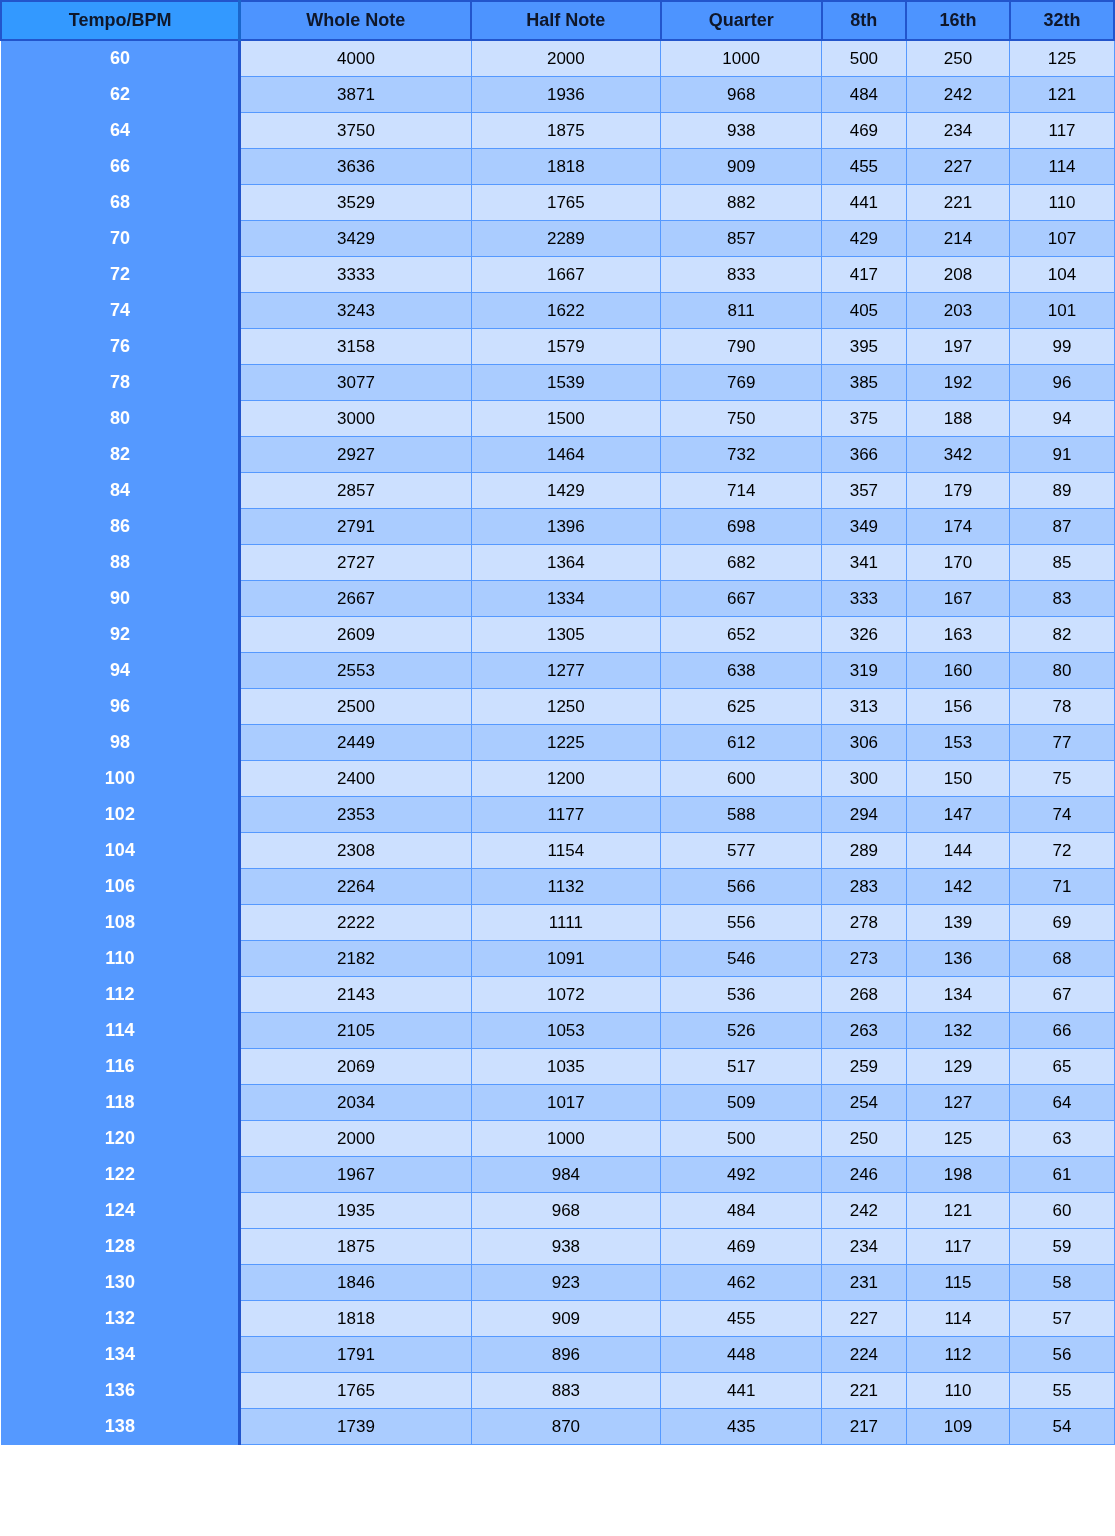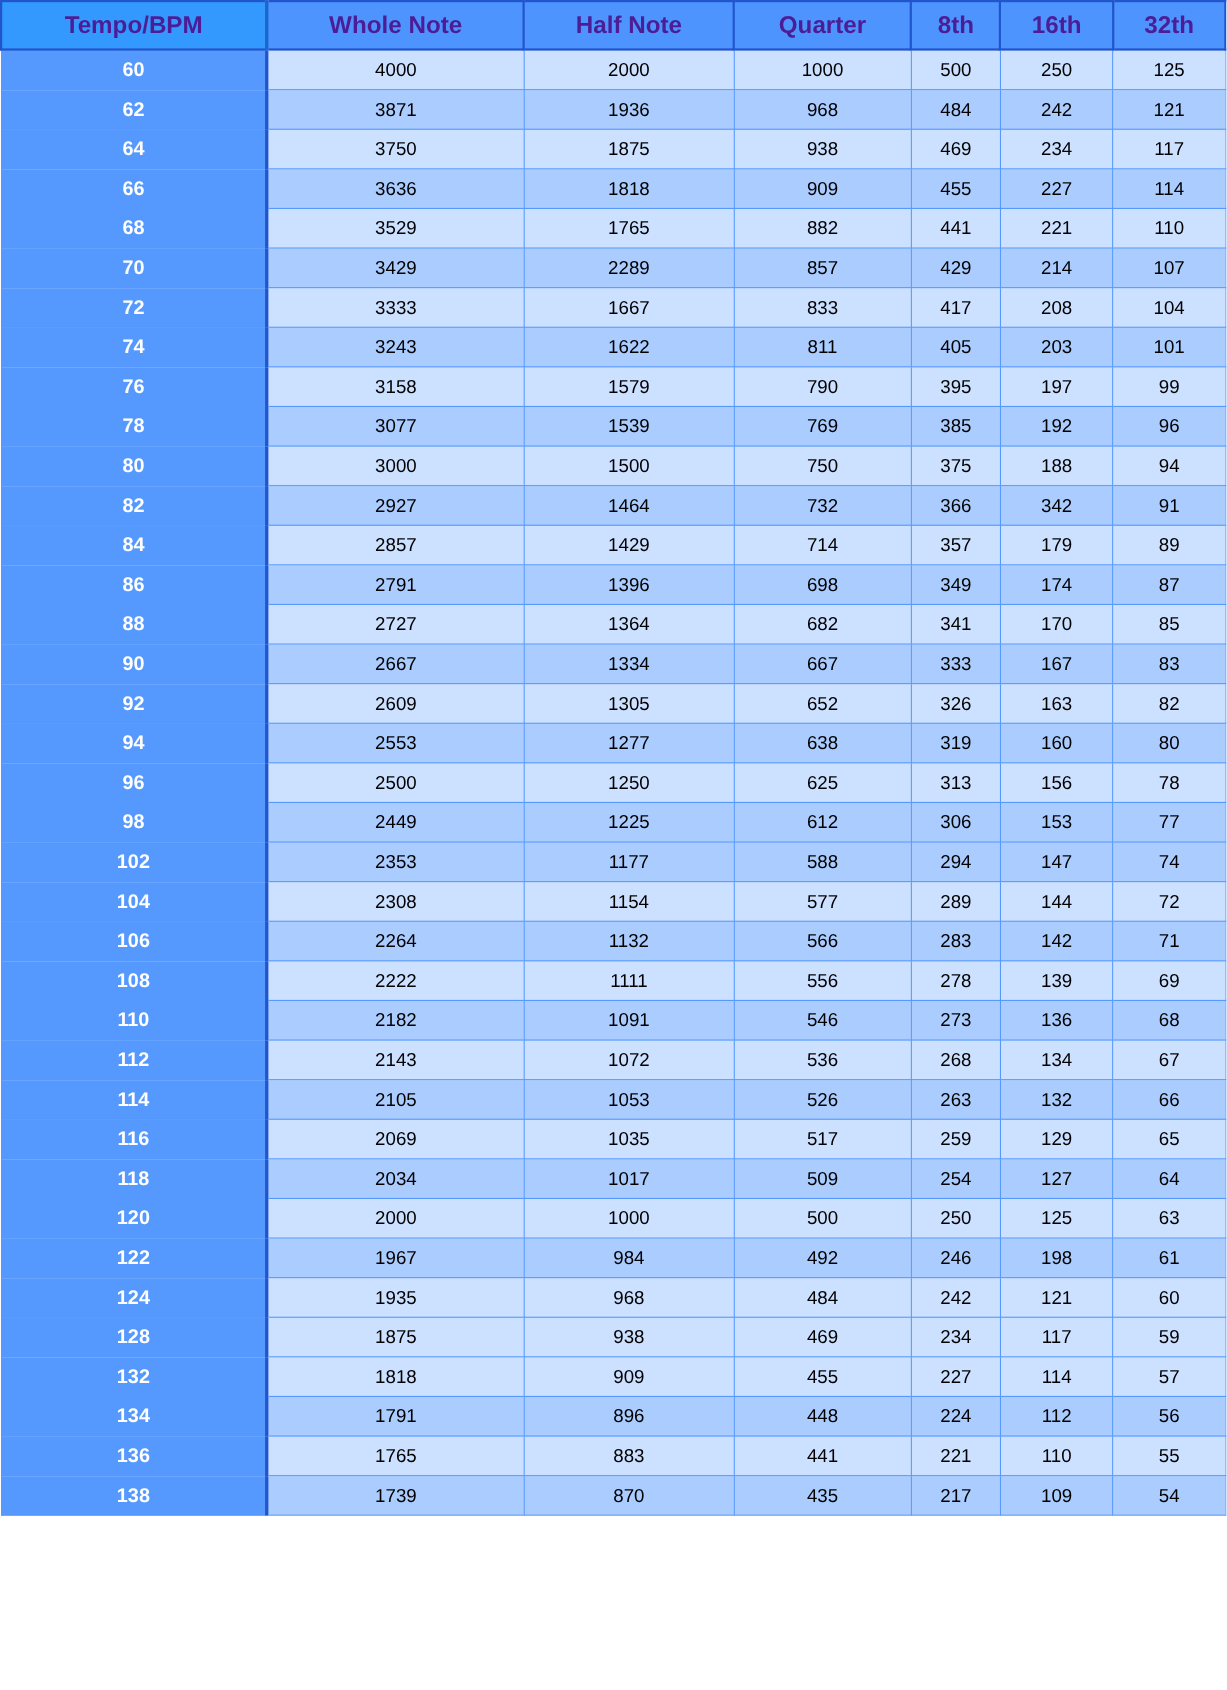--- a/index.html
+++ b/index.html
@@ -7,23 +7,23 @@
       font-family: Arial, sans-serif;
       background: #fff;
       width: 1115px;
     }
     table {
       width: 100%;
       border-collapse: collapse;
     }
     th {
       background-color: #4d94ff;
-      color: #4c1d95;
+      color: #0f172a;
       font-weight: bold;
-      font-size: 22px;
+      font-size: 18px;
       padding: 8px 6px;
       border: 2px solid #2255cc;
     }
     th:first-child {
       background-color: #3399ff;
       border-right: 3px solid #1a66cc;
     }
     tr.even td { background-color: #cce0ff; }
     tr.odd td { background-color: #aaccff; }
     td {
@@ -230,20 +230,29 @@
       </tr>
       <tr class="odd">
         <td>98</td>
         <td>2449</td>
         <td>1225</td>
         <td>612</td>
         <td>306</td>
         <td>153</td>
         <td>77</td>
       </tr>
+      <tr class="even">
+        <td>100</td>
+        <td>2400</td>
+        <td>1200</td>
+        <td>600</td>
+        <td>300</td>
+        <td>150</td>
+        <td>75</td>
+      </tr>
       <tr class="odd">
         <td>102</td>
         <td>2353</td>
         <td>1177</td>
         <td>588</td>
         <td>294</td>
         <td>147</td>
         <td>74</td>
       </tr>
       <tr class="even">
@@ -347,20 +356,29 @@
       </tr>
       <tr class="even">
         <td>128</td>
         <td>1875</td>
         <td>938</td>
         <td>469</td>
         <td>234</td>
         <td>117</td>
         <td>59</td>
       </tr>
+      <tr class="odd">
+        <td>130</td>
+        <td>1846</td>
+        <td>923</td>
+        <td>462</td>
+        <td>231</td>
+        <td>115</td>
+        <td>58</td>
+      </tr>
       <tr class="even">
         <td>132</td>
         <td>1818</td>
         <td>909</td>
         <td>455</td>
         <td>227</td>
         <td>114</td>
         <td>57</td>
       </tr>
       <tr class="odd">

